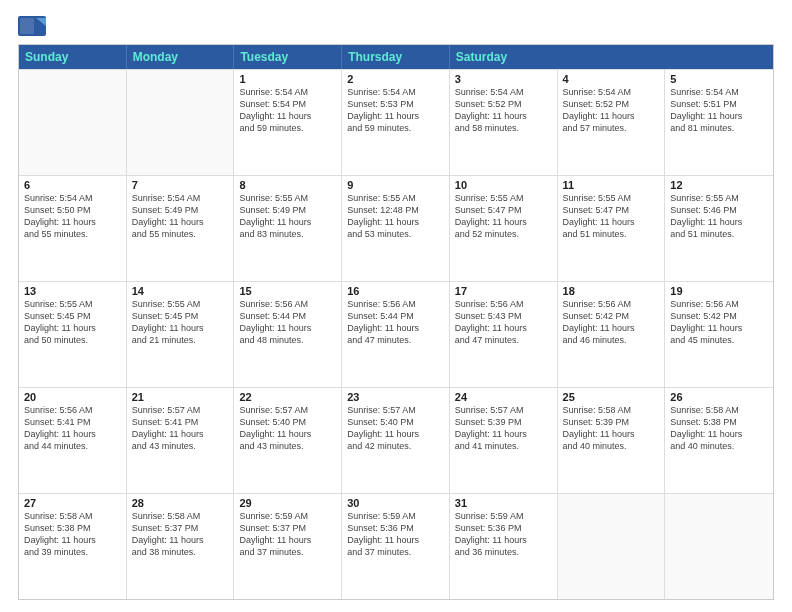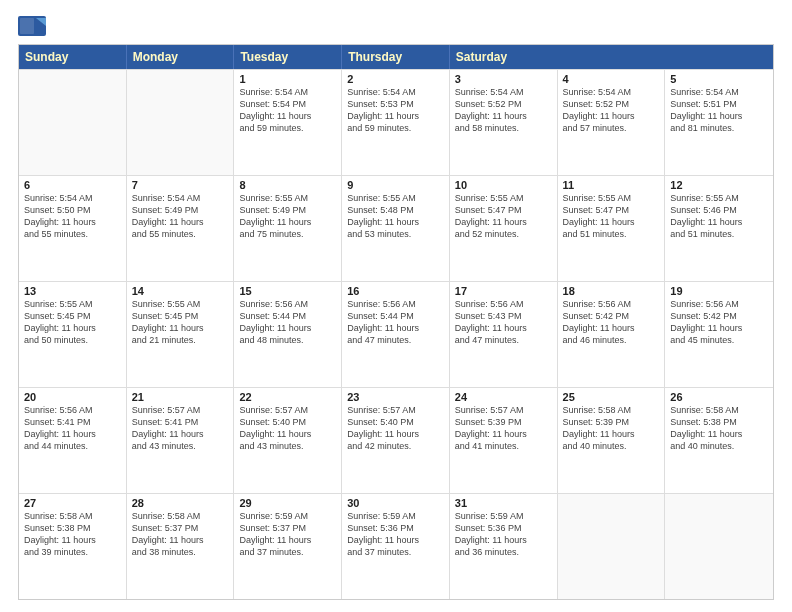--- a/index.html
+++ b/index.html
@@ -50,21 +50,21 @@
       display: flex;
       flex-direction: column;
       border: 1px solid #ccc;
     }
     .cal-header {
       display: grid;
       grid-template-columns: repeat(7, 1fr);
       background: #2c5aa0;
     }
     .cal-header-cell {
-      color: #fef9c3;
+      color: #5eead4;
       font-size: 12px;
       font-weight: bold;
       padding: 5px 6px;
       text-align: left;
       border-right: 1px solid #4a72b8;
     }
     .cal-header-cell:last-child { border-right: none; }
     .cal-body {
       flex: 1;
       display: flex;
@@ -185,26 +185,26 @@
             <span class="cell-line">Sunrise: 5:54 AM</span>
             <span class="cell-line">Sunset: 5:49 PM</span>
             <span class="cell-line">Daylight: 11 hours</span>
             <span class="cell-line">and 55 minutes.</span>
           </div>
           <div class="cal-cell">
             <span class="day-num">8</span>
             <span class="cell-line">Sunrise: 5:55 AM</span>
             <span class="cell-line">Sunset: 5:49 PM</span>
             <span class="cell-line">Daylight: 11 hours</span>
-            <span class="cell-line">and 75 minutes.</span>
+            <span class="cell-line">and 83 minutes.</span>
           </div>
           <div class="cal-cell">
             <span class="day-num">9</span>
             <span class="cell-line">Sunrise: 5:55 AM</span>
-            <span class="cell-line">Sunset: 5:48 PM</span>
+            <span class="cell-line">Sunset: 12:48 PM</span>
             <span class="cell-line">Daylight: 11 hours</span>
             <span class="cell-line">and 53 minutes.</span>
           </div>
           <div class="cal-cell">
             <span class="day-num">10</span>
             <span class="cell-line">Sunrise: 5:55 AM</span>
             <span class="cell-line">Sunset: 5:47 PM</span>
             <span class="cell-line">Daylight: 11 hours</span>
             <span class="cell-line">and 52 minutes.</span>
           </div>

